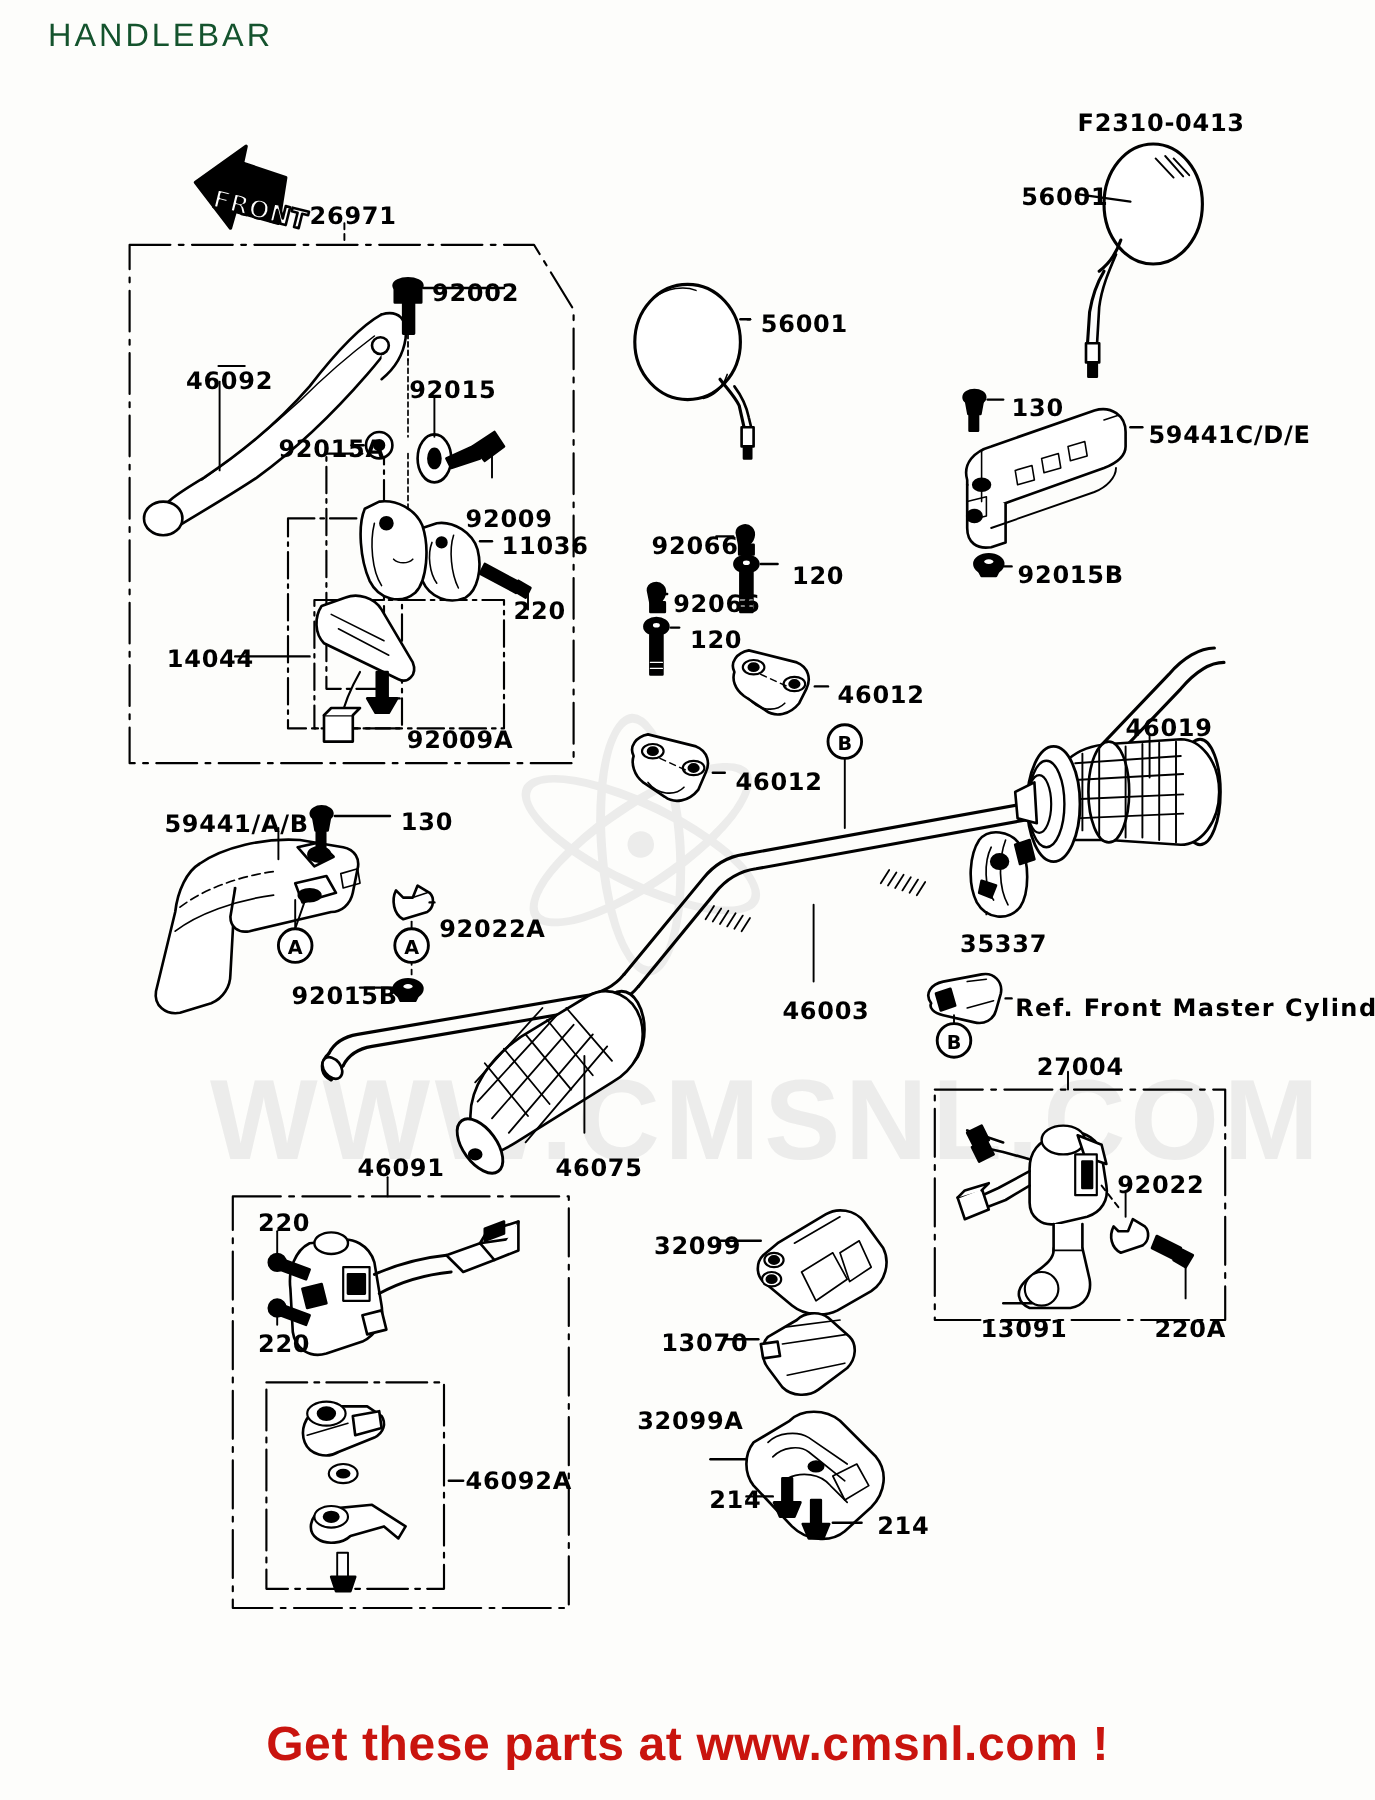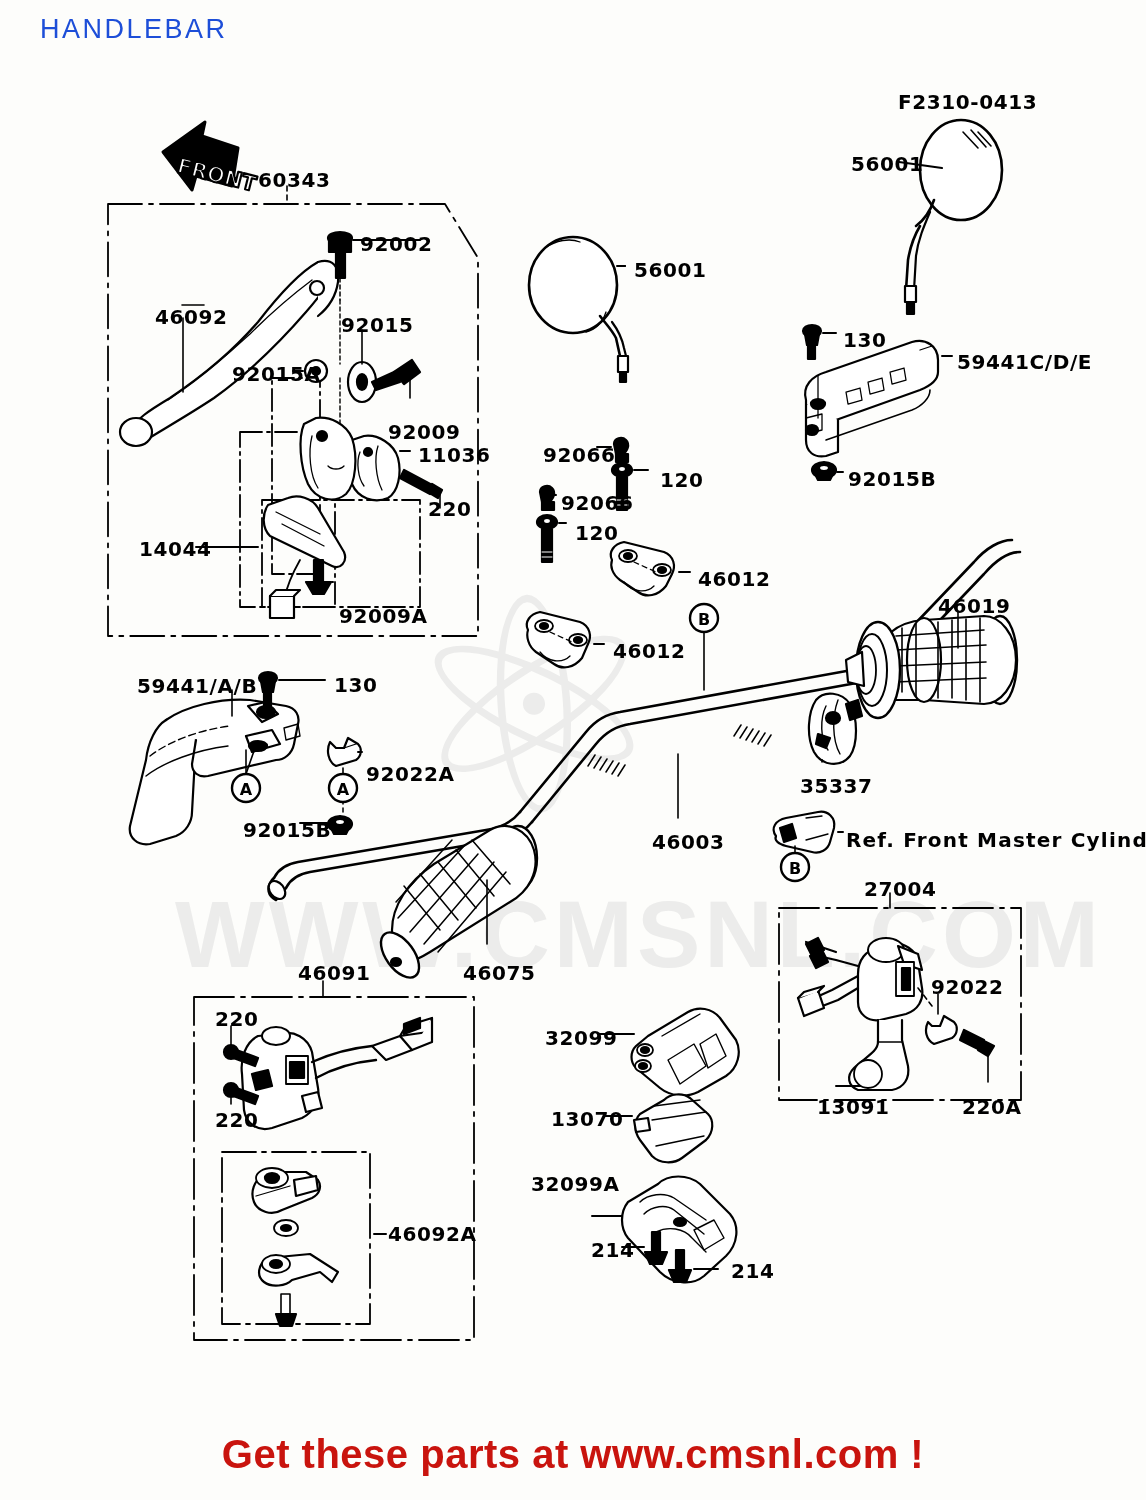--- a/index.html
+++ b/index.html
@@ -1,21 +1,21 @@
 <!DOCTYPE html>
 <html><head>
 <meta charset="utf-8">
 <style>
   html,body{margin:0;padding:0;background:#fdfdfb;}
   body{width:1146px;height:1500px;position:relative;overflow:hidden;
        font-family:"Liberation Sans",sans-serif;}
   #stage{position:absolute;left:0;top:0;width:1146px;height:1500px;}
   .lbl{position:absolute;font-family:"DejaVu Sans",sans-serif;font-weight:bold;
        font-size:20px;color:#000;white-space:nowrap;letter-spacing:.6px;}
-  #title{position:absolute;left:40px;top:14px;font-size:27px;color:#1d4ed8;
+  #title{position:absolute;left:40px;top:14px;font-size:27px;color:#14532d;
          letter-spacing:2.5px;font-family:"Liberation Sans",sans-serif;}
   #footer{position:absolute;left:0;top:1432px;width:1146px;text-align:center;
           font-size:40px;font-weight:bold;color:#c9140e;
           font-family:"Liberation Sans",sans-serif;letter-spacing:.5px;}
   svg{position:absolute;left:0;top:0;overflow:visible;}
   .wm{position:absolute;color:#ececeb;font-weight:bold;
       font-family:"Liberation Sans",sans-serif;user-select:none;}
 </style>
 </head>
 <body>
@@ -507,21 +507,21 @@
     </g>
 
     <text x="246" y="795" text-anchor="middle" font-family="DejaVu Sans, sans-serif" font-size="16" font-weight="bold" fill="#000">A</text>
     <text x="343" y="795" text-anchor="middle" font-family="DejaVu Sans, sans-serif" font-size="16" font-weight="bold" fill="#000">A</text>
     <text x="704" y="625" text-anchor="middle" font-family="DejaVu Sans, sans-serif" font-size="16" font-weight="bold" fill="#000">B</text>
     <text x="795" y="874" text-anchor="middle" font-family="DejaVu Sans, sans-serif" font-size="16" font-weight="bold" fill="#000">B</text>
   </svg>
 
   <div class="lbl" style="left:898px;top:90px;">F2310-0413</div>
 
-  <div class="lbl" style="left:258px;top:168px;">60343</div>
+  <div class="lbl" style="left:258px;top:168px;">26971</div>
   <div class="lbl" style="left:360px;top:232px;">92002</div>
   <div class="lbl" style="left:155px;top:305px;">46092</div>
   <div class="lbl" style="left:341px;top:313px;">92015</div>
   <div class="lbl" style="left:232px;top:362px;">92015A</div>
   <div class="lbl" style="left:388px;top:420px;">92009</div>
   <div class="lbl" style="left:418px;top:443px;">11036</div>
   <div class="lbl" style="left:428px;top:497px;">220</div>
   <div class="lbl" style="left:139px;top:537px;">14044</div>
   <div class="lbl" style="left:339px;top:572px;margin-top:32px;">92009A</div>
   <div class="lbl" style="left:851px;top:152px;">56001</div>

